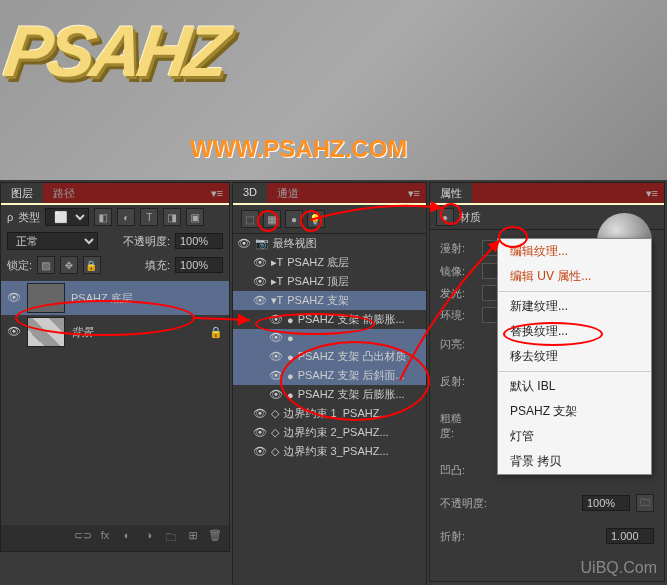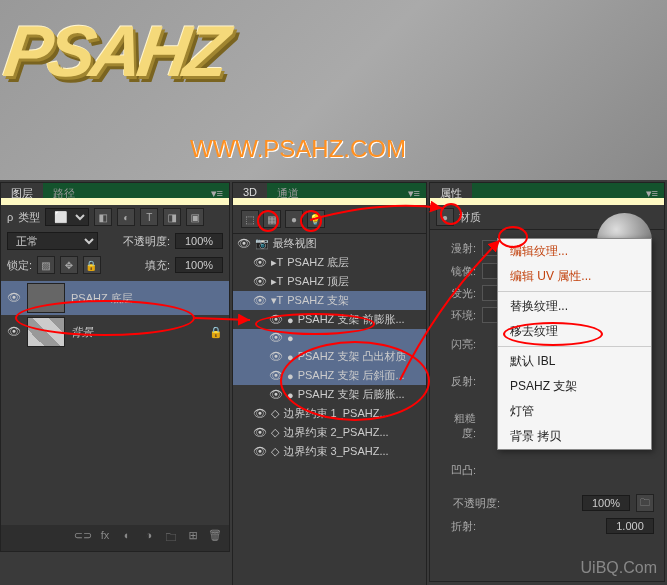--- a/index.html
+++ b/index.html
@@ -1,22 +1,22 @@
 <!DOCTYPE html>
 <html><head>
 <meta charset="utf-8">
 <style>
 *{margin:0;padding:0;box-sizing:border-box;font-family:"Microsoft YaHei",sans-serif;font-size:11px;color:#ccc;user-select:none}
 body{width:667px;height:585px;background:#3a3a3a;position:relative;overflow:hidden}
 .viewport{position:absolute;top:0;left:0;width:667px;height:180px;background:linear-gradient(135deg,#999 0%,#aaa 50%,#888 100%)}
 .text3d{position:absolute;top:10px;left:5px;font-size:72px;font-weight:900;font-style:italic;color:#f5d97a;text-shadow:3px 3px 0 #a08530,6px 6px 0 #7a6420,-1px -1px 0 #fff5d0;letter-spacing:-5px;transform:skewX(-8deg)}
-.url{position:absolute;top:135px;left:190px;font-size:24px;font-weight:normal;color:#ff9020;text-shadow:1px 1px 0 #fff}
+.url{position:absolute;top:135px;left:190px;font-size:24px;font-weight:bold;color:#ff9020;text-shadow:1px 1px 0 #fff}
 .watermark{position:absolute;bottom:8px;right:10px;font-size:16px;color:#888}
 .panel{position:absolute;background:#383838;border:1px solid #222}
-.tabs{display:flex;background:#14532d;border-bottom:7px solid #fef9c3;height:22px}
+.tabs{display:flex;background:#7f1d1d;border-bottom:2px solid #fef9c3;height:22px}
 .tab{padding:3px 10px;color:#999;font-size:11px}
 .tab.active{background:#383838;color:#ddd}
 .menuico{margin-left:auto;padding:4px 6px;color:#aaa}
 .row{display:flex;align-items:center;padding:3px 6px;gap:5px}
 .row select,.row input{background:#2a2a2a;border:1px solid #1a1a1a;color:#ccc;font-size:11px;padding:1px 4px}
 .iconbtn{width:18px;height:18px;background:#444;border:1px solid #222;display:inline-flex;align-items:center;justify-content:center;font-size:10px;color:#aaa}
 .layers-panel{top:182px;left:0;width:230px;height:370px}
 .layer-list{padding:4px 0}
 .layer-item{display:flex;align-items:center;padding:2px 6px;gap:6px}
 .layer-item.sel{background:#5a6d8f}
@@ -28,29 +28,29 @@
 .d3-panel{top:182px;left:232px;width:195px;height:434px}
 .d3-filter{display:flex;gap:4px;padding:5px 8px;border-bottom:1px solid #222}
 .d3-list{max-height:300px;overflow:hidden}
 .d3-row{display:flex;align-items:center;padding:2px 4px;gap:4px;font-size:11px}
 .d3-row.sel{background:#5a6d8f}
 .indent1{padding-left:20px}
 .indent2{padding-left:36px}
 .prop-panel{top:182px;left:429px;width:236px;height:400px}
 .prop-body{padding:6px 10px}
 .prop-row{display:flex;align-items:center;padding:3px 0;gap:6px}
-.prop-label{width:36px;color:#aaa;text-align:right}
+.prop-label{width:36px;color:#aaa;text-align:left}
 .swatch{width:40px;height:16px;background:#333;border:1px solid #555}
 .dropdown{position:absolute;top:238px;left:497px;width:155px;background:#f5f5f5;border:1px solid #888;box-shadow:2px 2px 6px rgba(0,0,0,.4);z-index:10}
 .dd-item{padding:4px 12px;color:#222;font-size:12px}
 .dd-item.dis{color:#c2410c}
 .dd-sep{height:1px;background:#ccc;margin:2px 0}
 .circle{position:absolute;border:2px solid red;border-radius:50%;pointer-events:none;z-index:20}
 .arrow{position:absolute;pointer-events:none;z-index:19}
-.numfield{background:#2a2a2a;border:1px solid #1a1a1a;color:#ccc;padding:1px 4px;width:48px;text-align:center}
+.numfield{background:#2a2a2a;border:1px solid #1a1a1a;color:#ccc;padding:1px 4px;width:48px;text-align:left}
 .sphere{width:55px;height:55px;background:radial-gradient(circle at 35% 30%,#ddd,#555);border-radius:50%;position:absolute;top:30px;right:12px}
 </style>
 </head>
 <body>
 
 <div class="viewport">
   <div class="text3d">PSAHZ</div>
   <div class="url">WWW.PSAHZ.COM</div>
 </div>
 
@@ -226,32 +226,33 @@
       </div>
     <div class="prop-row" style="margin-top:16px">
         <span class="prop-label">凹凸:</span>
       </div>
     <div class="prop-row" style="margin-top:10px">
         <span class="prop-label" style="width:60px">不透明度:</span>
         <span style="flex:1"></span>
         <input class="numfield" value="100%" style="">
         <span class="iconbtn">🗀</span>
       </div>
-    <div class="prop-row" style="">
+    <div class="prop-row" style="margin-top:10px">
         <span class="prop-label">折射:</span>
         <span style="flex:1"></span>
         <input class="numfield" value="1.000" style="">
       </div>
   </div>
 </div>
 
 <div class="dropdown">
   <div class="dd-item dis">编辑纹理...</div>
   <div class="dd-item dis">编辑 UV 属性...</div>
   <div class="dd-sep"></div>
+  <div class="dd-item">新建纹理...</div>
   <div class="dd-item">替换纹理...</div>
   <div class="dd-item">移去纹理</div>
   <div class="dd-sep"></div>
   <div class="dd-item">默认 IBL</div>
   <div class="dd-item">PSAHZ 支架</div>
   <div class="dd-item">灯管</div>
   <div class="dd-item">背景 拷贝</div>
 </div>
 
 <div class="circle" style="top:300px;left:15px;width:180px;height:36px;border-radius:50%/50%"></div>

